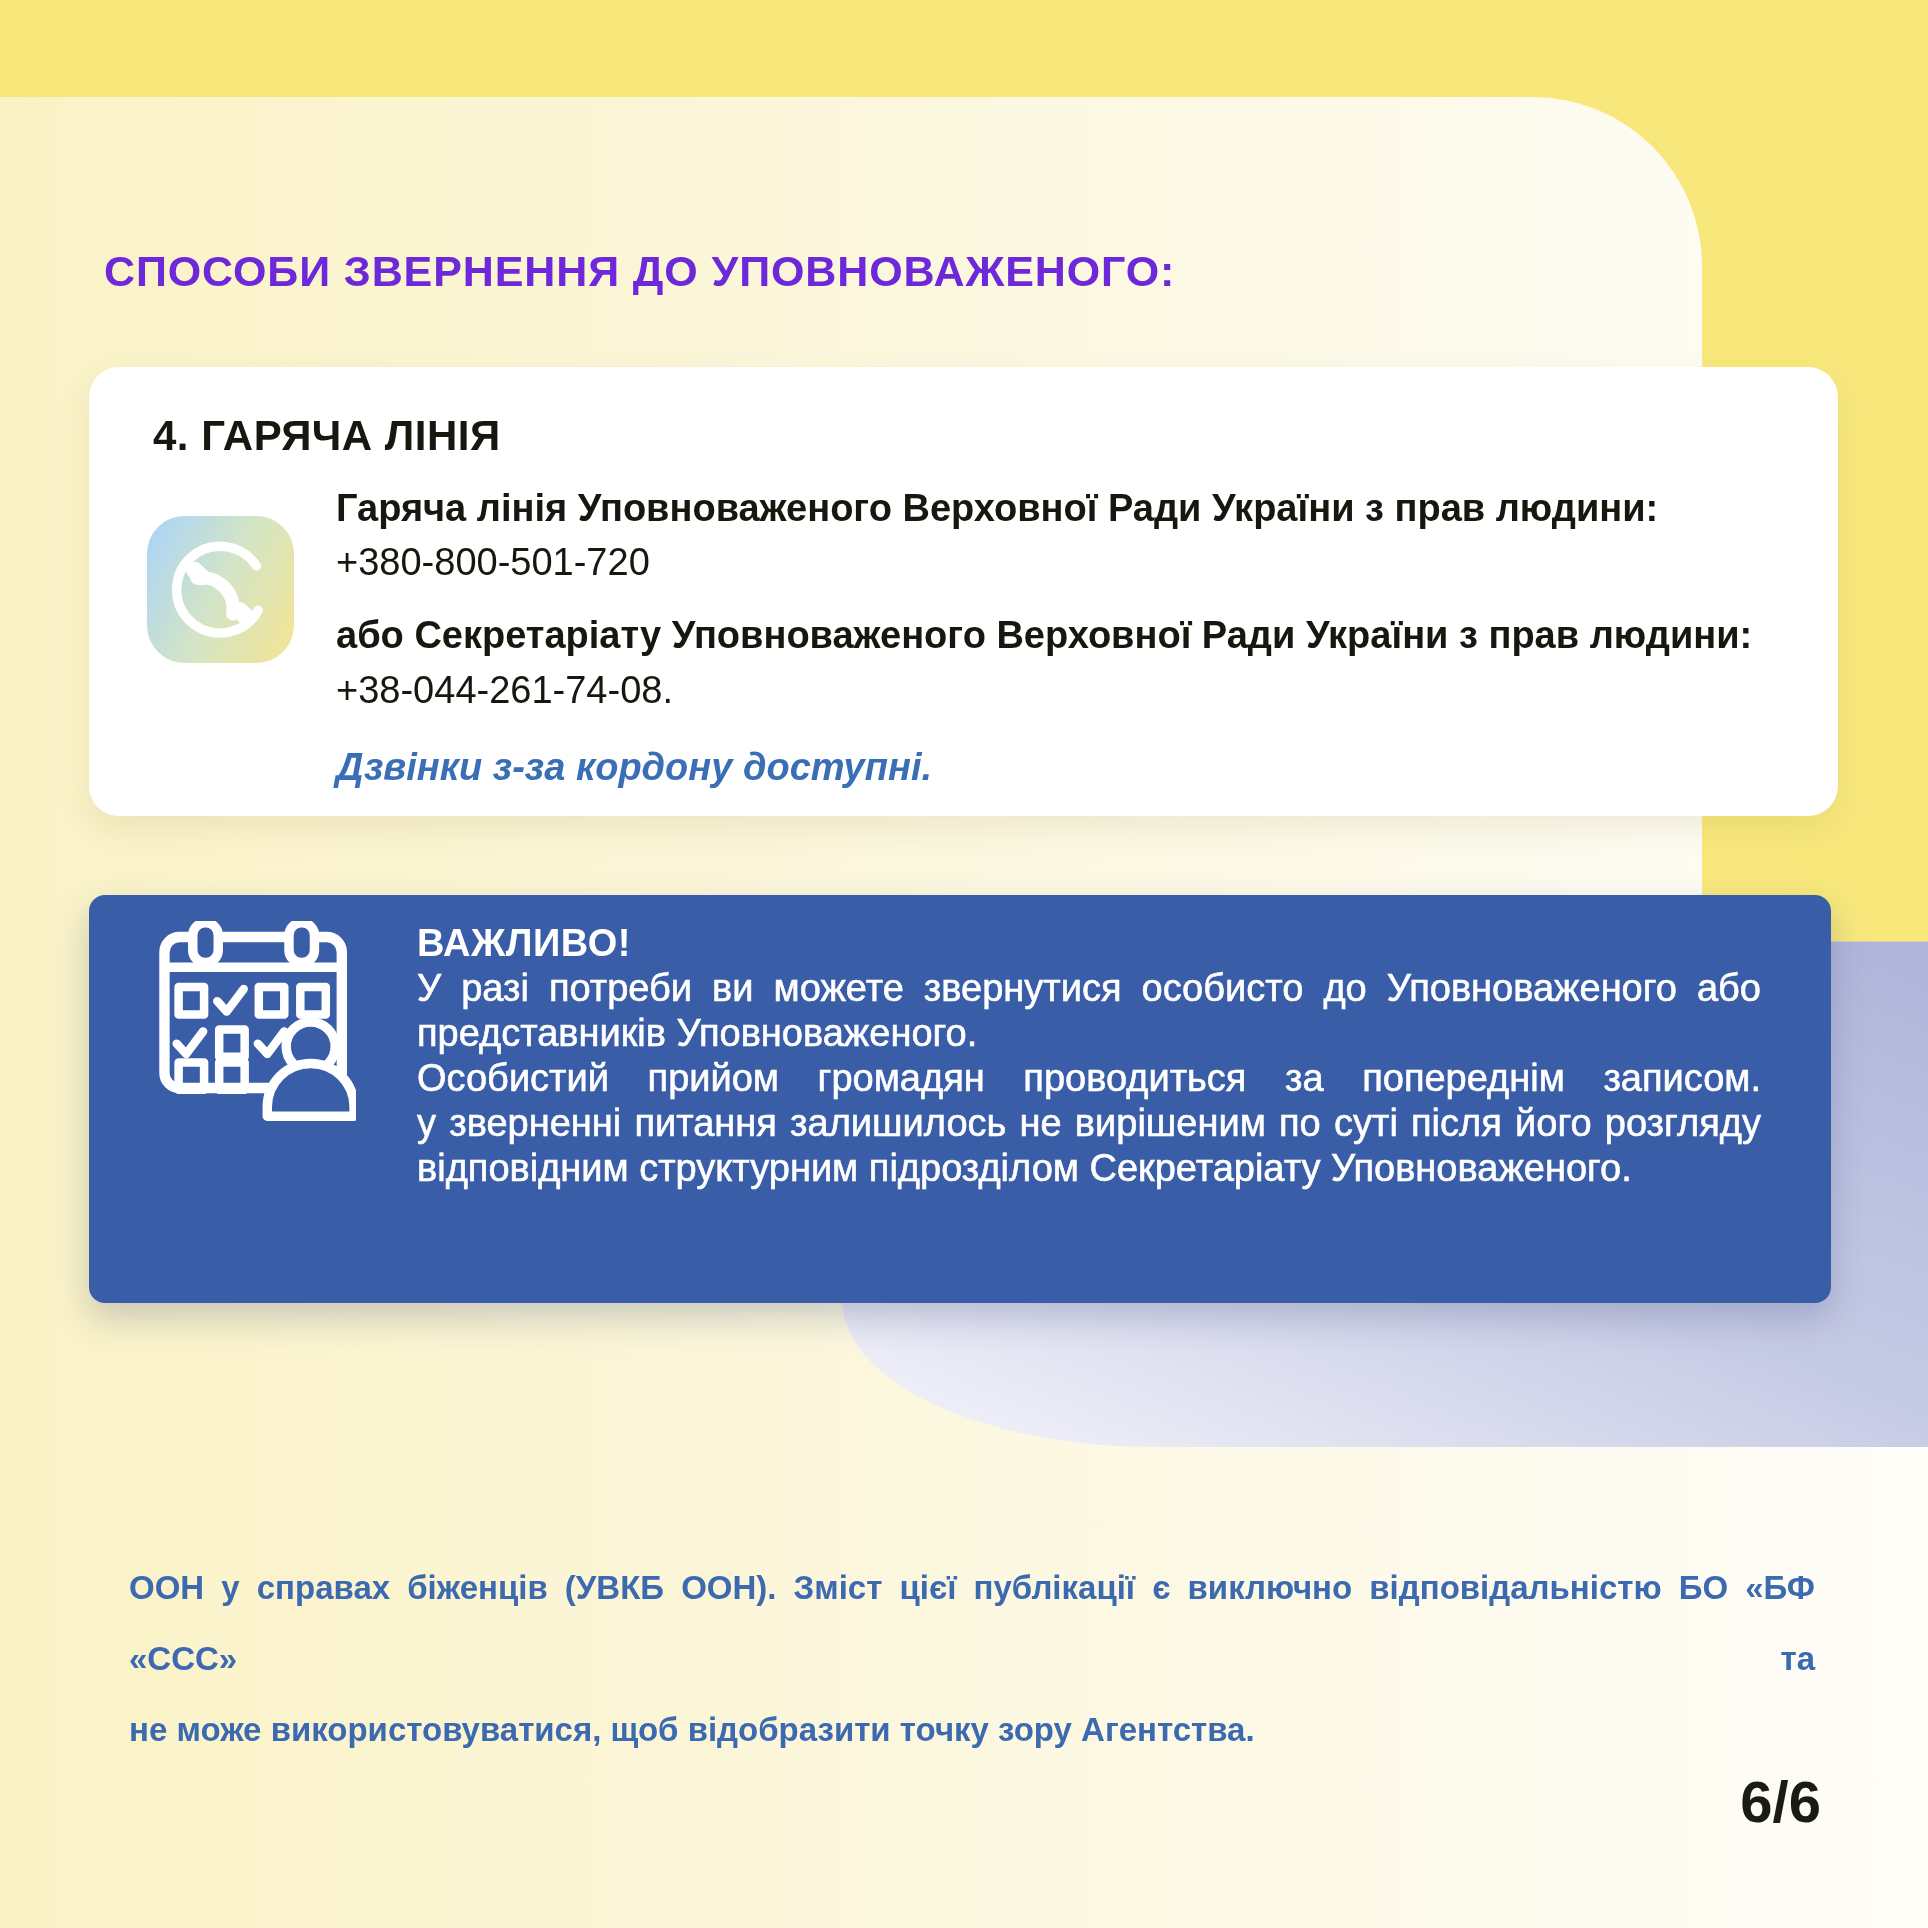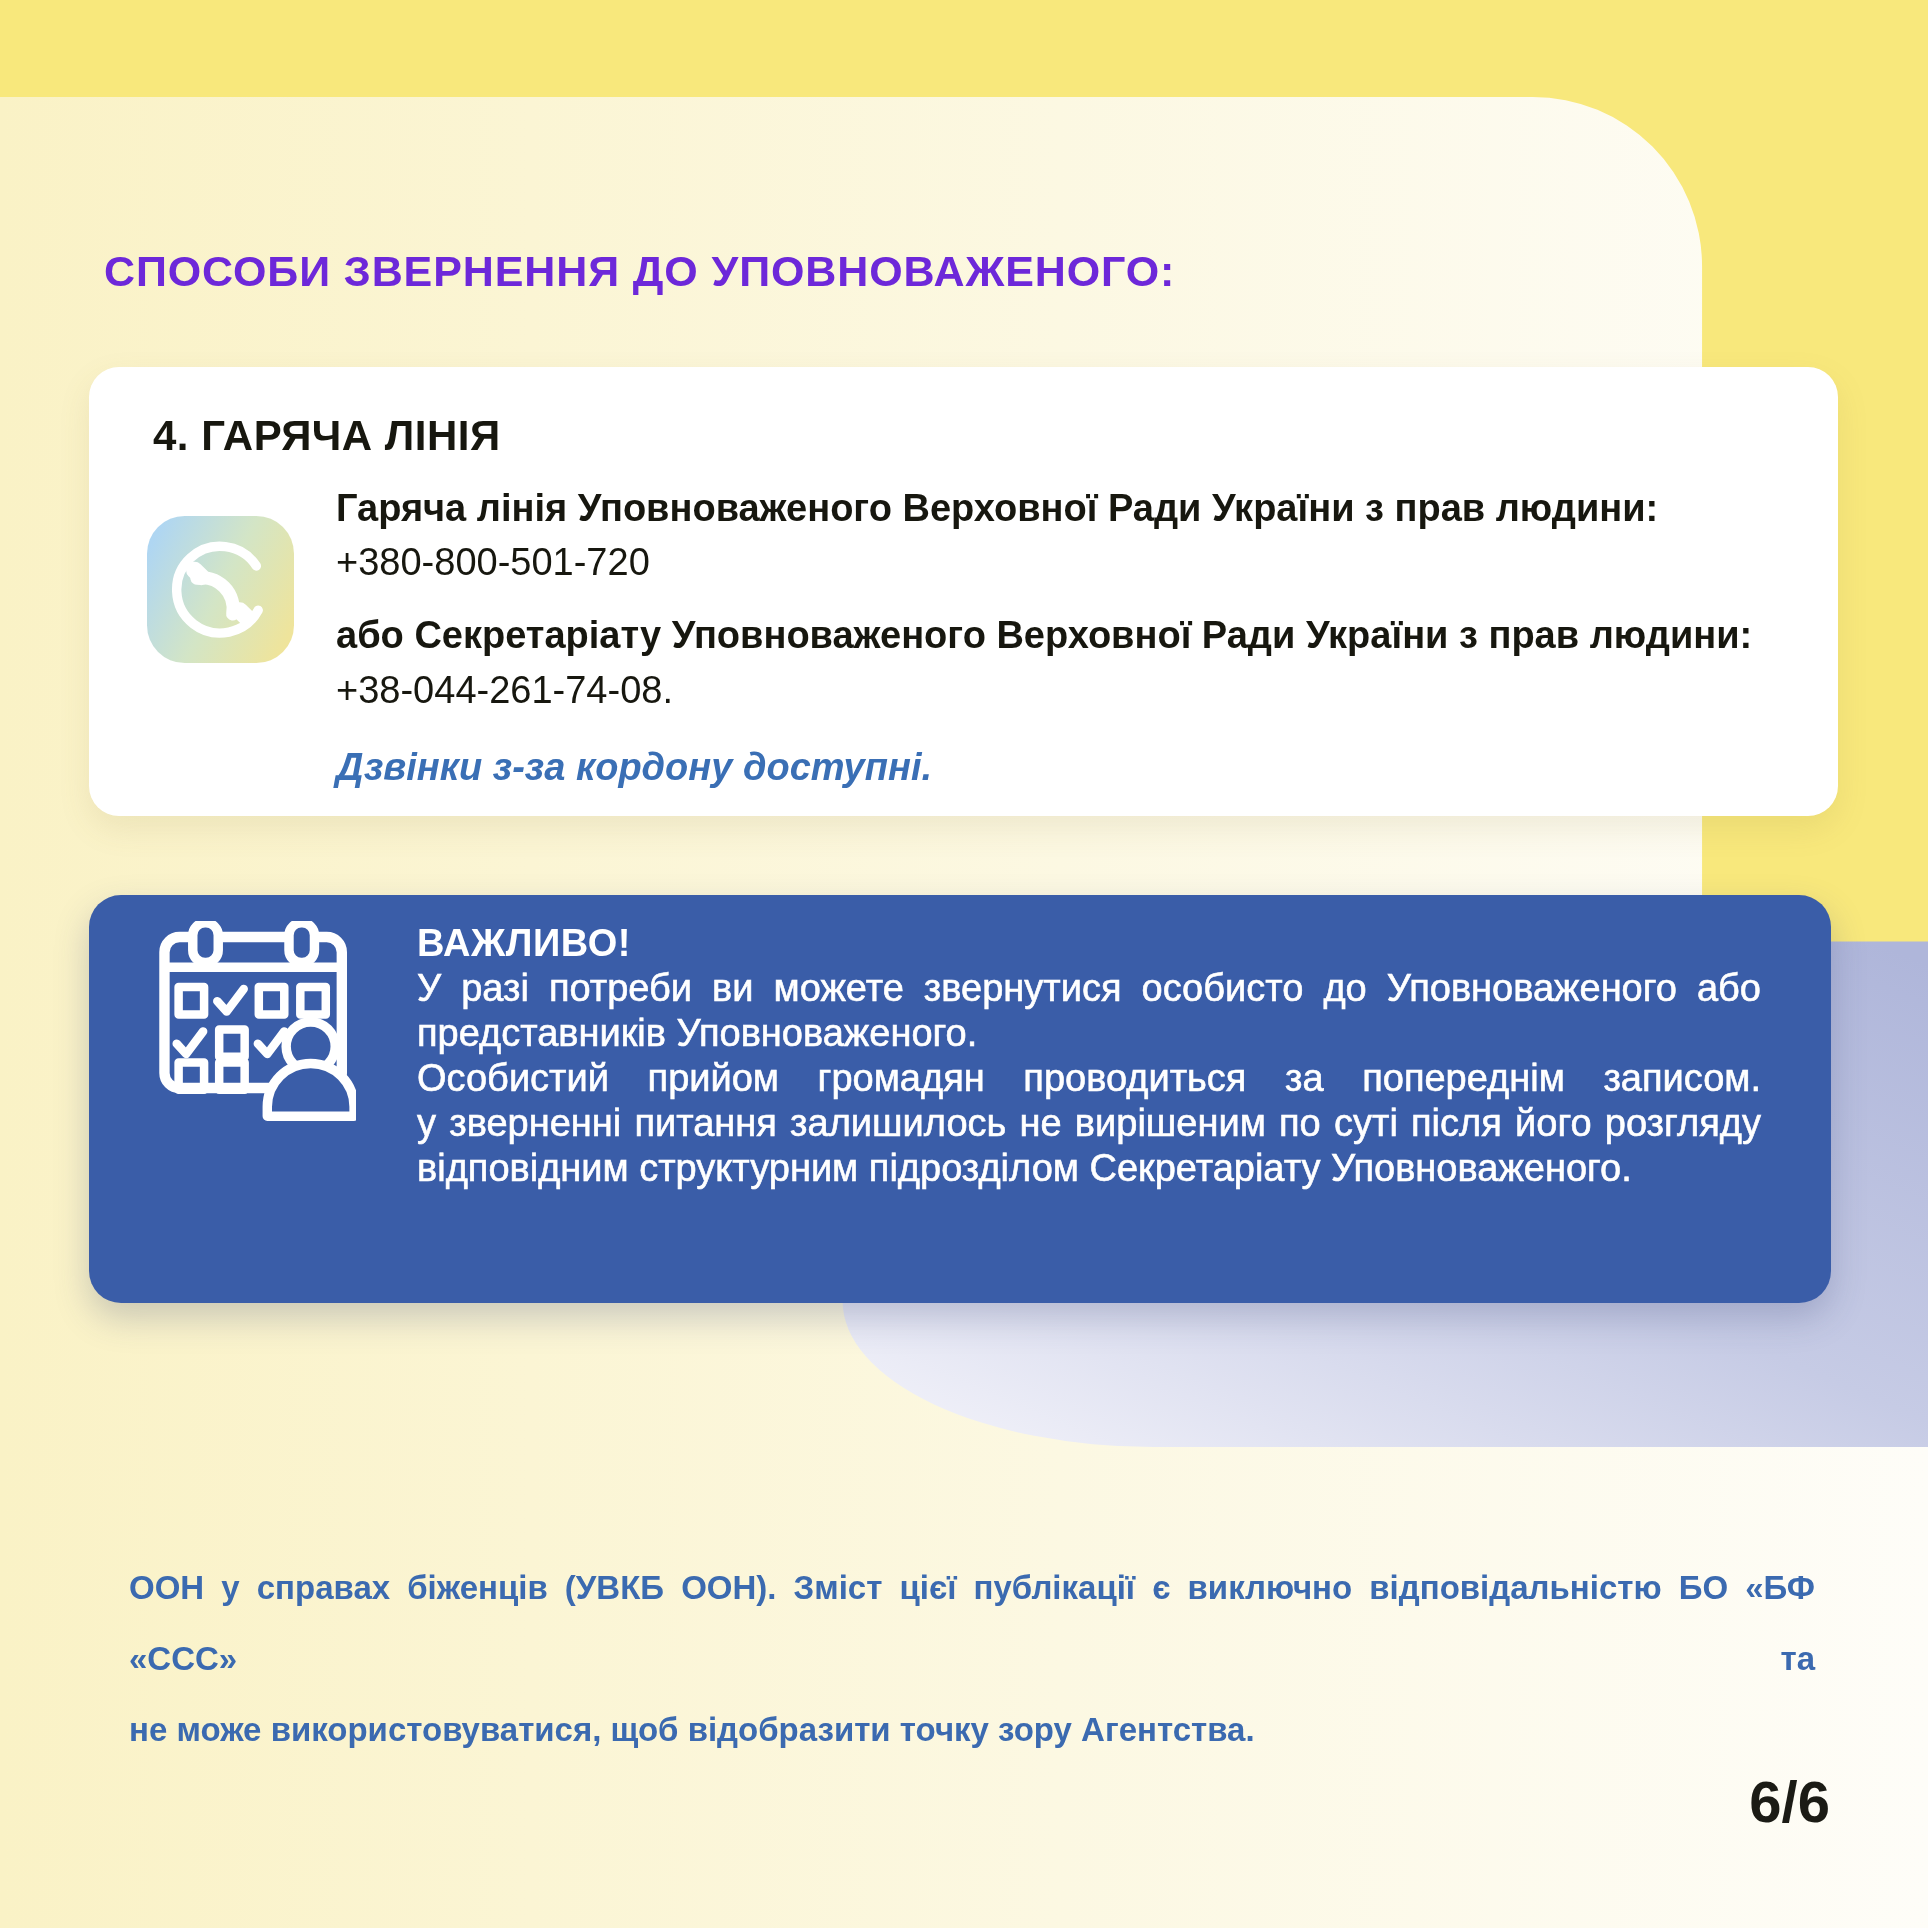--- a/index.html
+++ b/index.html
@@ -31,39 +31,39 @@
   .hotline-text{position:absolute;left:247px;top:119px;width:1488px;}
   .hl-label{font-size:38px;font-weight:bold;color:#17170f;line-height:45px;margin:0 0 9.4px 0;}
   .hl-number{font-size:38px;font-weight:normal;color:#17170f;line-height:45px;margin:0;}
   .hl-gap{height:28px;}
   .hl-gap2{height:32px;}
   .hl-note{font-size:38px;font-weight:bold;line-height:45px;margin:0;color:#3A6FB5;font-style:italic;}
 
   
   .important-card{
     position:absolute;left:89px;top:895px;width:1742px;height:408px;
-    background:#3A5DA8;border-radius:32px;
+    background:#3A5DA8;border-radius:16px;
     box-shadow:0 15px 34px rgba(60,70,120,0.25);
   }
   .calendar-icon-box{position:absolute;left:66px;top:26px;width:201px;height:200px;}
   .important-text{position:absolute;left:328px;top:26px;width:1344px;color:#ffffff;}
   .imp-heading{font-size:38px;font-weight:bold;line-height:45px;margin:0;letter-spacing:0.5px;}
   .imp-line{font-size:38px;line-height:45px;margin:0;-webkit-text-stroke:0.6px #ffffff;}
   .imp-line.j{text-align:justify;text-align-last:justify;}
 
   
   .footer-note{
     position:absolute;left:129px;top:1552px;width:1686px;
     color:#3B6AB0;font-size:33px;font-weight:bold;line-height:71px;
   }
   .footer-line{margin:0;text-align:justify;text-align-last:left;}
   .footer-line.j{text-align-last:justify;}
 
   .page-number{
-    position:absolute;right:98px;top:1768px;margin:0;
+    position:absolute;right:107px;top:1768px;margin:0;
     font-size:58px;font-weight:800;color:#1b1b15;
   }
 </style>
 </head>
 <body>
 
 <svg class="bg-svg" viewBox="0 0 2048 2048" aria-hidden="true">
   <defs>
     <linearGradient id="lightg" x1="0" y1="0" x2="1" y2="0">
       <stop offset="0" stop-color="#FAF2C6"></stop>

